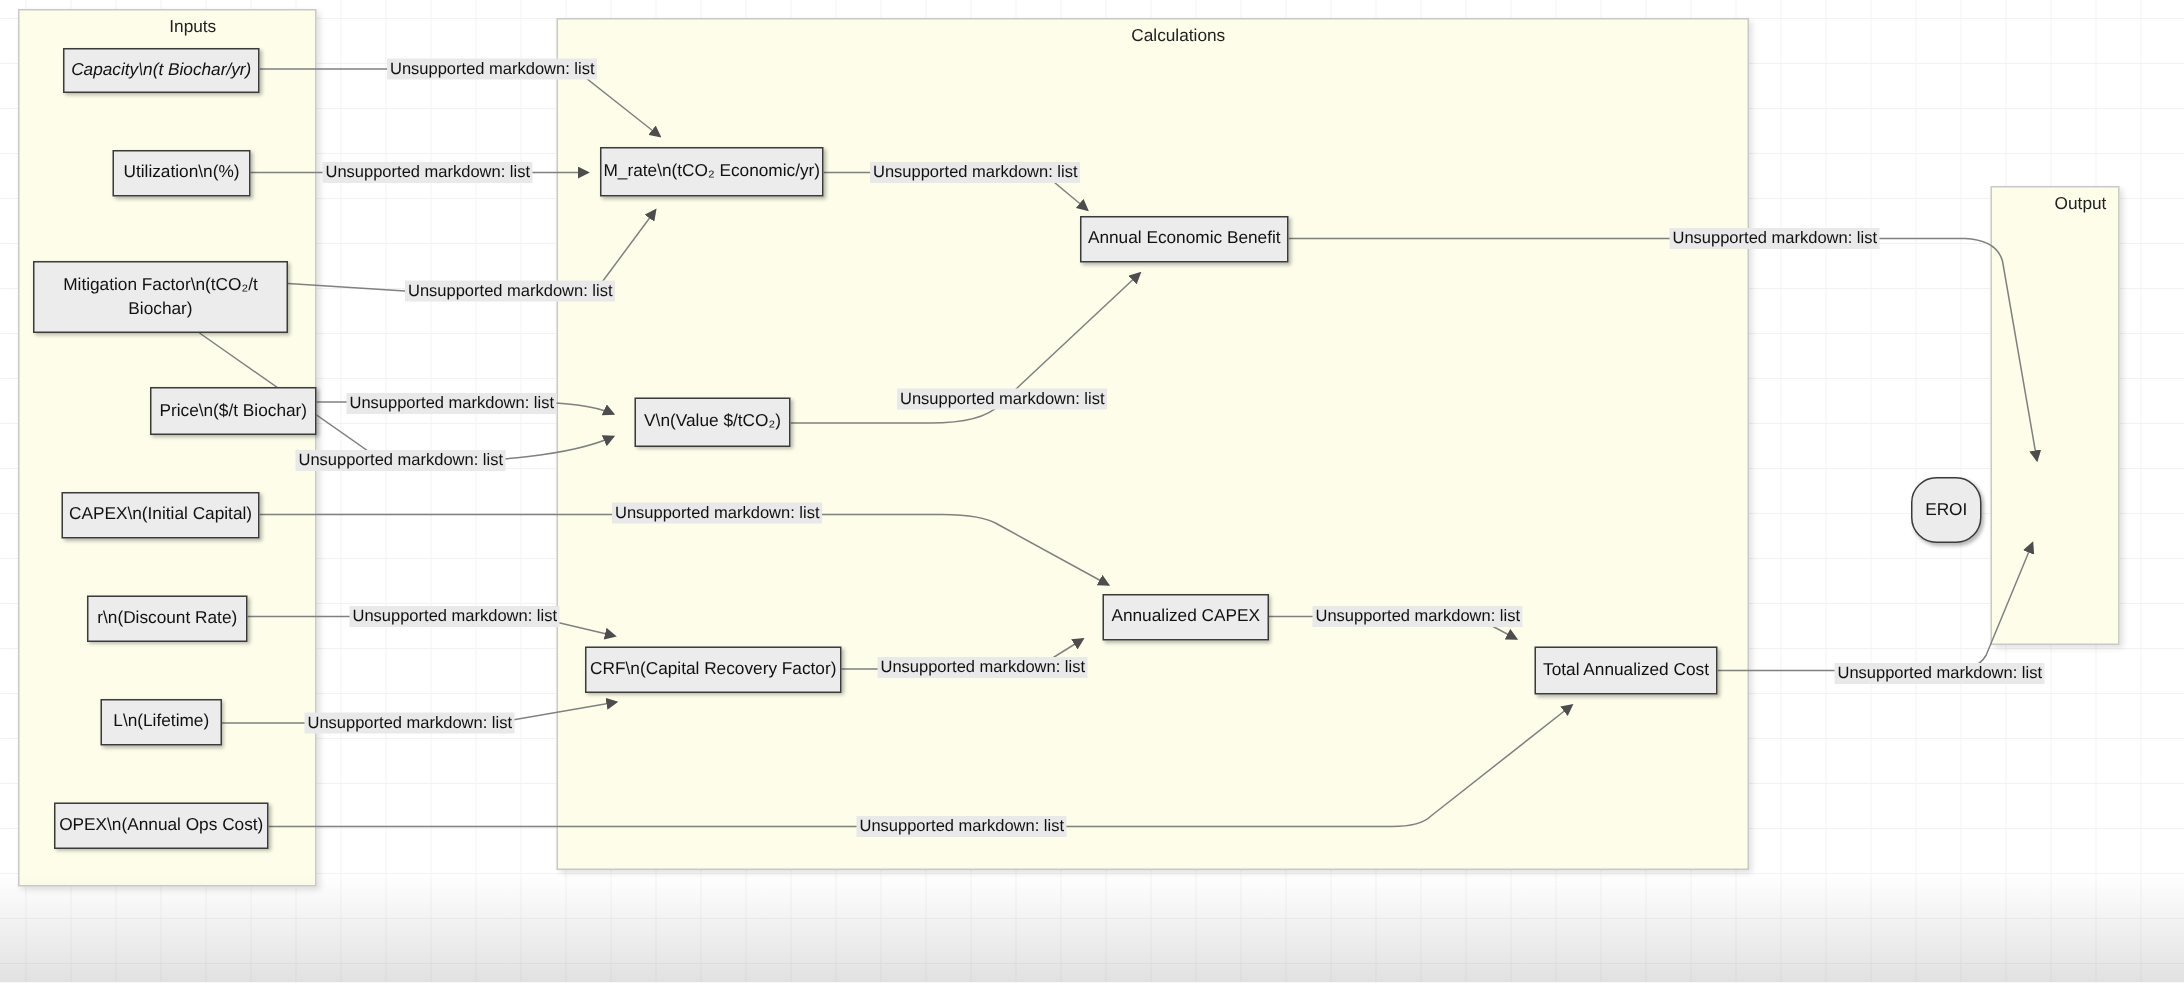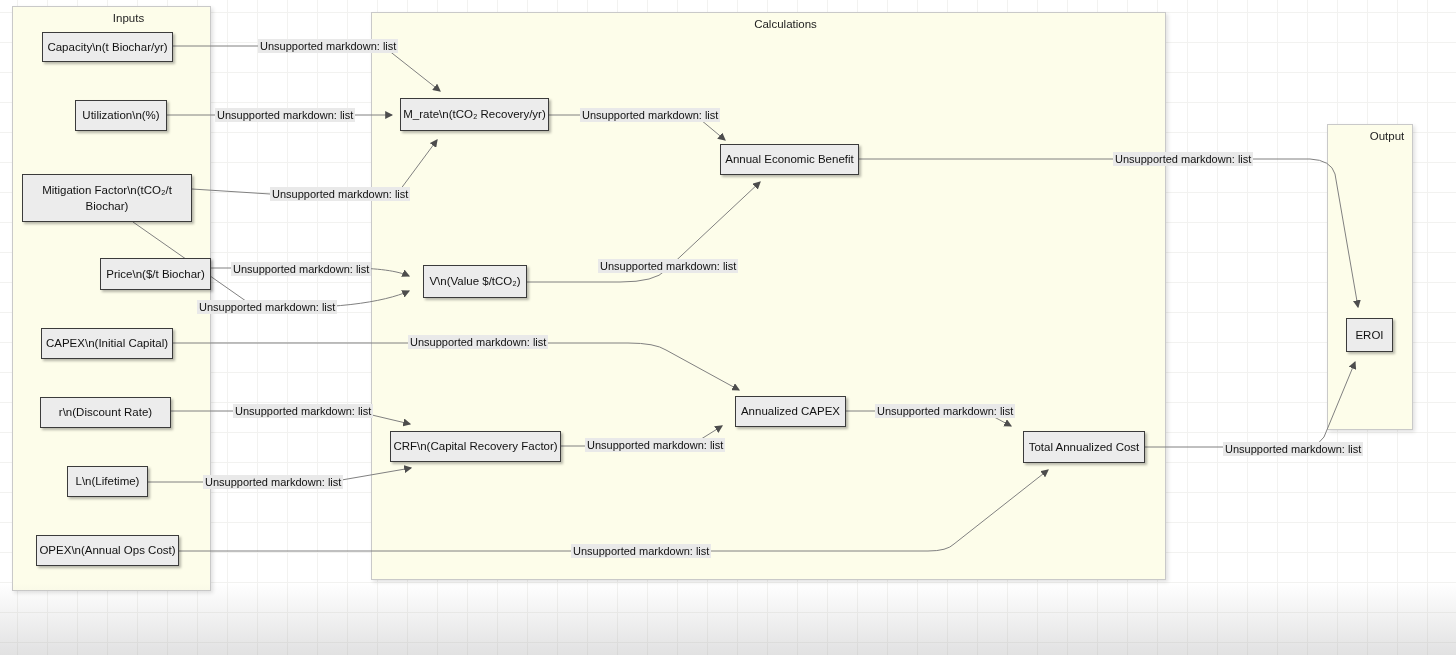--- a/index.html
+++ b/index.html
@@ -112,29 +112,29 @@
 <div class="edge-label" style="left:598px;top:259px;">Unsupported markdown: list</div>
 <div class="edge-label" style="left:408px;top:335px;">Unsupported markdown: list</div>
 <div class="edge-label" style="left:233px;top:404px;">Unsupported markdown: list</div>
 <div class="edge-label" style="left:585px;top:438px;">Unsupported markdown: list</div>
 <div class="edge-label" style="left:875px;top:404px;">Unsupported markdown: list</div>
 <div class="edge-label" style="left:203px;top:475px;">Unsupported markdown: list</div>
 <div class="edge-label" style="left:571px;top:544px;">Unsupported markdown: list</div>
 <div class="edge-label" style="left:1113px;top:152px;">Unsupported markdown: list</div>
 <div class="edge-label" style="left:1223px;top:442px;">Unsupported markdown: list</div>
 
-<div class="node nowrap" style="left:42px;top:32px;width:131px;height:30px;">Capacity\n(t Biochar/yr)</div>
+<div class="node nowrap" style="left:42px;top:32px;width:131px;height:30px;font-style:italic;">Capacity\n(t Biochar/yr)</div>
 <div class="node nowrap" style="left:75px;top:100px;width:92px;height:31px;">Utilization\n(%)</div>
 <div class="node" style="left:22px;top:174px;width:170px;height:48px;">Mitigation Factor\n(tCO₂/t Biochar)</div>
 <div class="node nowrap" style="left:52px;top:258px;width:111px;height:32px;margin-left:48px;">Price\n($/t Biochar)</div>
 <div class="node nowrap" style="left:41px;top:328px;width:132px;height:31px;">CAPEX\n(Initial Capital)</div>
-<div class="node nowrap" style="left:40px;top:397px;width:131px;height:31px;">r\n(Discount Rate)</div>
+<div class="node nowrap" style="left:58px;top:397px;width:107px;height:31px;">r\n(Discount Rate)</div>
 <div class="node nowrap" style="left:67px;top:466px;width:81px;height:31px;">L\n(Lifetime)</div>
 <div class="node nowrap" style="left:36px;top:535px;width:143px;height:31px;">OPEX\n(Annual Ops Cost)</div>
-<div class="node nowrap" style="left:400px;top:98px;width:149px;height:33px;">M_rate\n(tCO₂ Recovery/yr)</div>
+<div class="node nowrap" style="left:400px;top:98px;width:149px;height:33px;">M_rate\n(tCO₂ Economic/yr)</div>
 <div class="node nowrap" style="left:720px;top:144px;width:139px;height:31px;">Annual Economic Benefit</div>
 <div class="node nowrap" style="left:423px;top:265px;width:104px;height:33px;">V\n(Value $/tCO₂)</div>
 <div class="node nowrap" style="left:390px;top:431px;width:171px;height:31px;">CRF\n(Capital Recovery Factor)</div>
 <div class="node nowrap" style="left:735px;top:396px;width:111px;height:31px;">Annualized CAPEX</div>
 <div class="node nowrap" style="left:1023px;top:431px;width:122px;height:32px;">Total Annualized Cost</div>
-<div class="node nowrap" style="left:1346px;top:318px;width:47px;height:34px;">EROI</div>
+<div class="node nowrap" style="left:1274px;top:318px;width:47px;height:44px;border-radius:17px;">EROI</div>
 
 <div class="bottom-fade"></div>
 
 </body></html>

